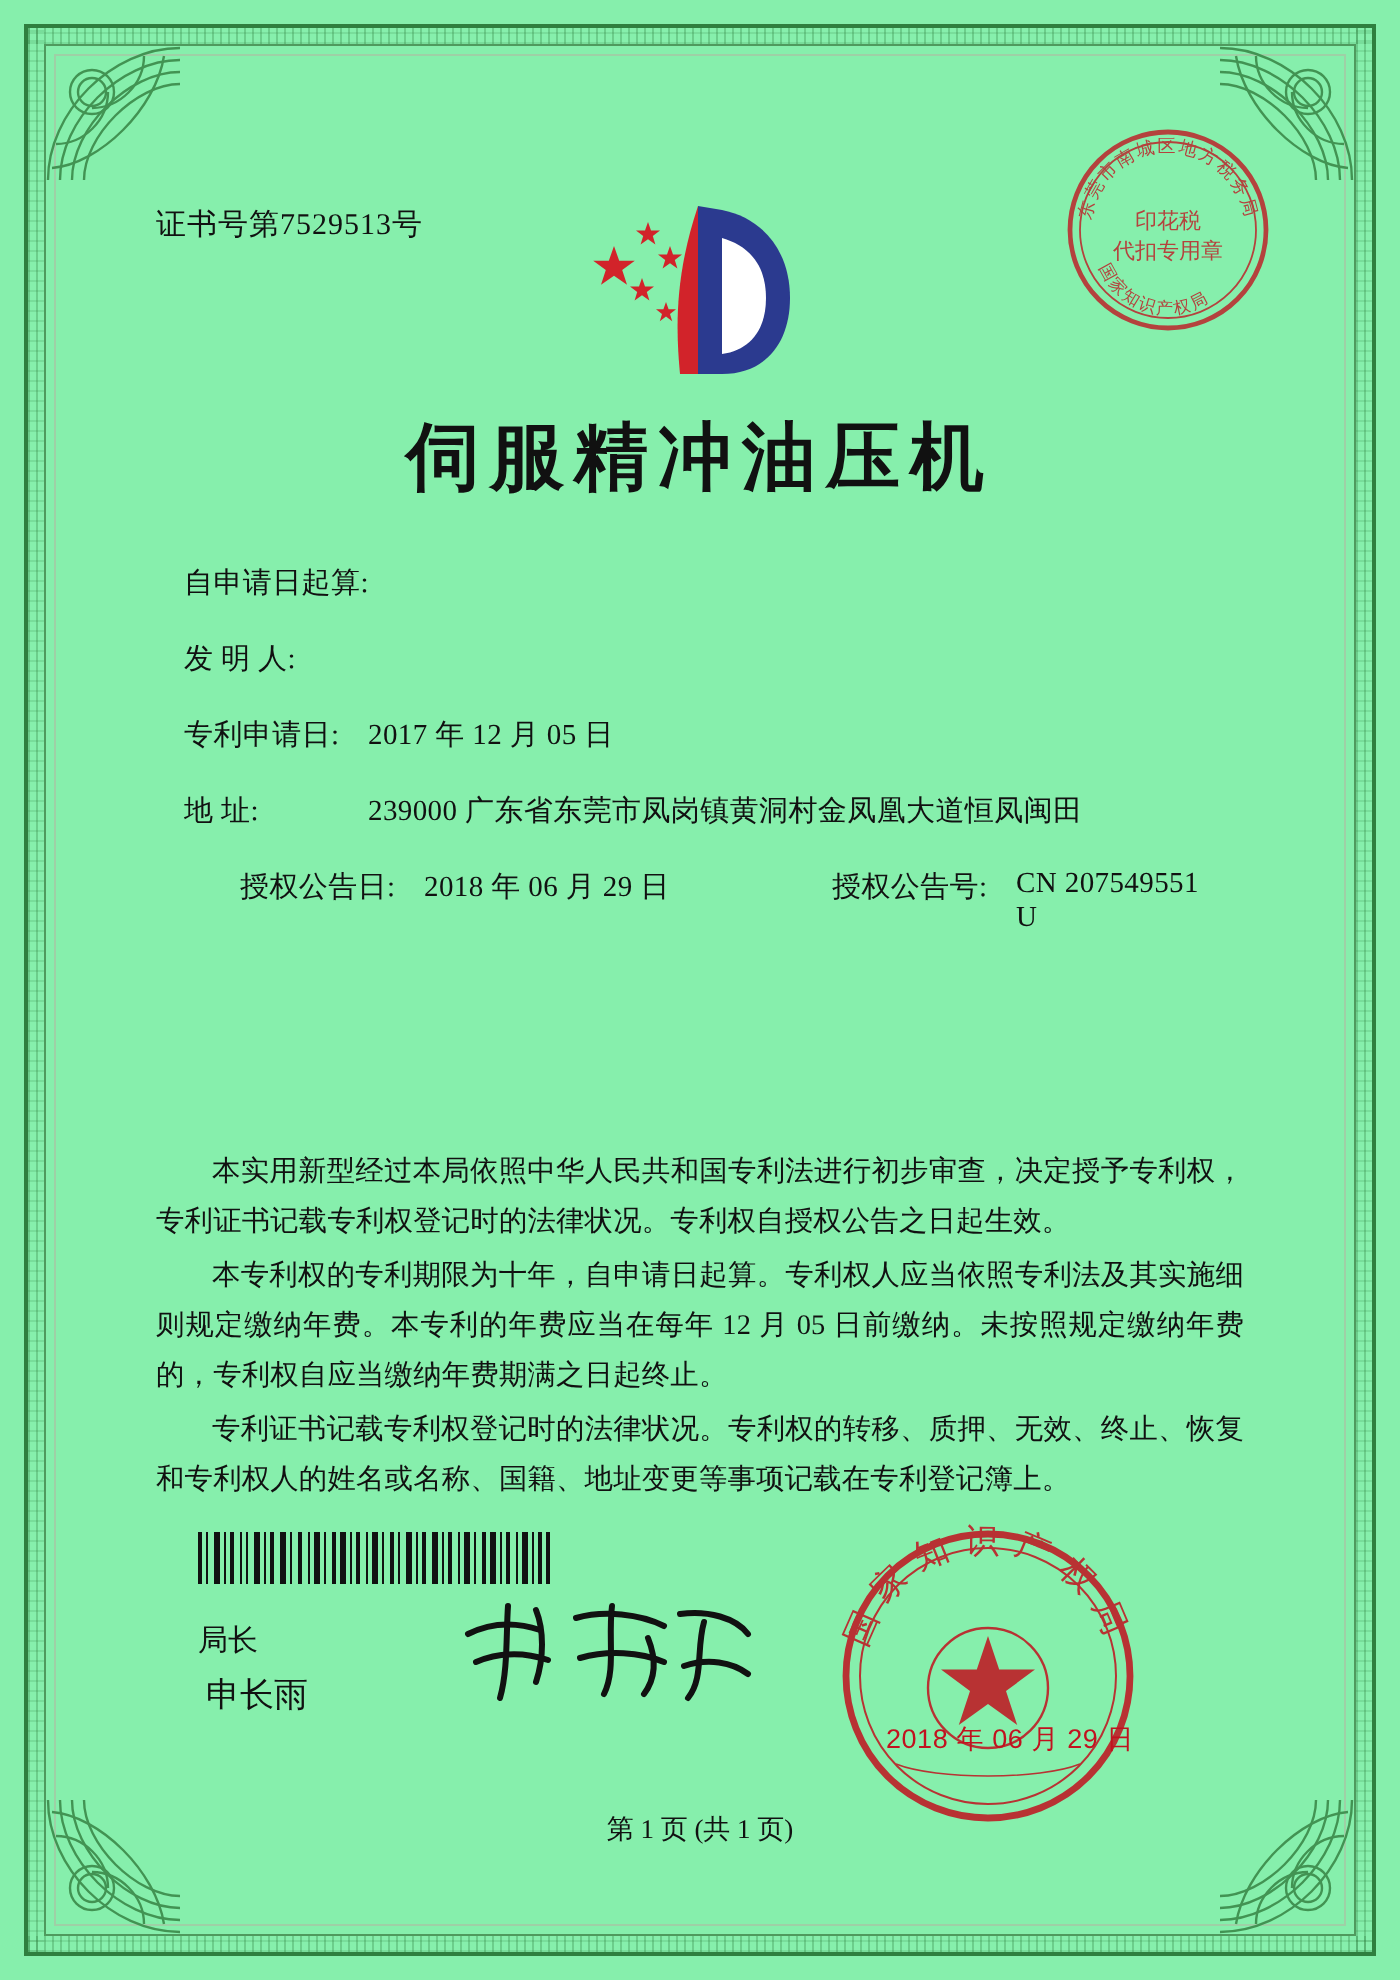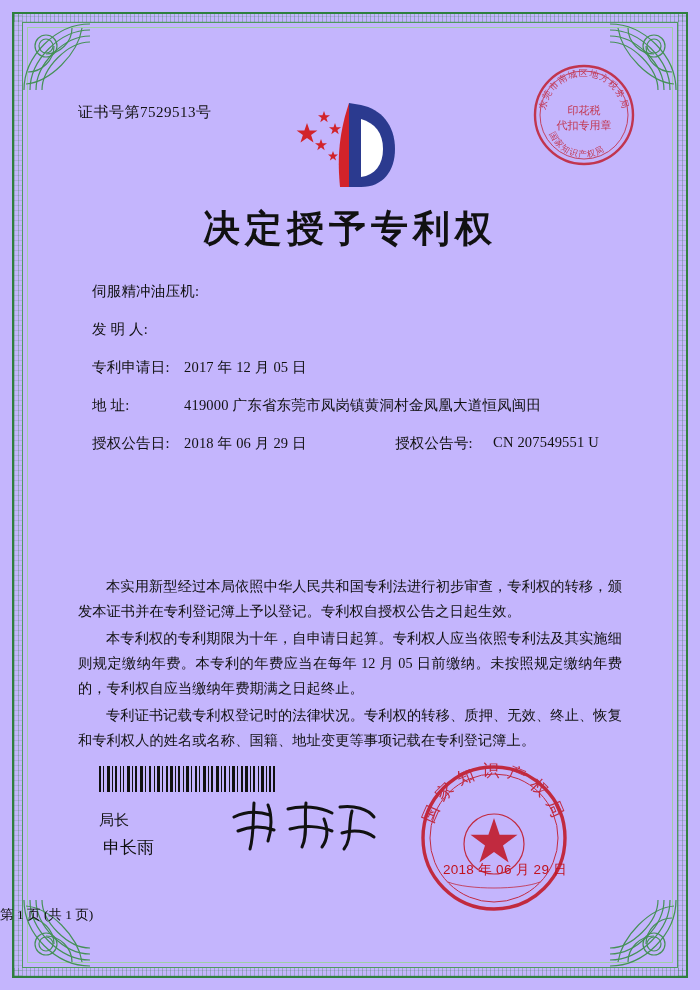--- a/index.html
+++ b/index.html
@@ -7,21 +7,21 @@
     padding: 0;
     background: #ffffff;
   }
   body {
     font-family: "Liberation Serif", "DejaVu Serif", serif;
   }
   .page {
     position: relative;
     width: 700px;
     height: 990px;
-    background: #c4b5fd;
+    background: #86efac;
     overflow: hidden;
   }
 
   
   .border-outer {
     position: absolute;
     left: 12px; top: 12px;
     width: 676px; height: 966px;
     border: 2px solid #2f7f3f;
     box-sizing: border-box;
@@ -131,22 +131,22 @@
   .addr-second {
     margin-left: 92px;
     margin-top: -13px;
     margin-bottom: 19px;
     font-size: 14.5px;
   }
   .two-col {
     display: flex;
     align-items: baseline;
   }
-  .two-col .left-part { width: 296px; flex: 0 0 296px; display:flex; }
-  .two-col .right-part { flex: 1; display: flex; text-align: center; }
+  .two-col .left-part { width: 296px; flex: 0 0 296px; display:flex;margin-left:28px; }
+  .two-col .right-part { flex: 1; display: flex; }
   .two-col .right-part .field-label { width: 92px; flex: 0 0 92px; }
 
   
   .body-text {
     position: absolute;
     left: 78px; top: 574px;
     width: 544px;
     font-size: 14.2px;
     line-height: 25px;
     color: #111;
@@ -199,21 +199,21 @@
     color: #c1121f;
     font-family: "Liberation Sans", sans-serif;
     letter-spacing: 0.3px;
   }
 
   
   .footer {
     position: absolute;
     left: 0; top: 906px;
     width: 700px;
-    text-align: left;
+    text-align: center;
     font-size: 13.5px;
     color: #111;
   }
 </style>
 </head>
 <body>
 
 <div class="page">
 
   <div class="rail top"></div>
@@ -302,52 +302,52 @@
       </text>
       <text x="55" y="54" font-size="11" fill="#c1121f" text-anchor="middle" font-family="'Liberation Sans',sans-serif">印花税</text>
       <text x="55" y="69" font-size="11" fill="#c1121f" text-anchor="middle" font-family="'Liberation Sans',sans-serif">代扣专用章</text>
       <path id="arcBot" d="M 18 60 A 37 37 0 0 0 92 60" fill="none"></path>
       <text font-size="8.5" fill="#c1121f" font-family="'Liberation Sans',sans-serif" letter-spacing="1">
         <textPath href="#arcBot" startOffset="12%">国家知识产权局</textPath>
       </text>
     </g>
   </svg>
 
-  <div class="title">决定授予专利权</div>
+  <div class="title">伺服精冲油压机</div>
 
   <div class="fields">
     <div class="field-row">
-      <div class="field-label">伺服精冲油压机:</div>
+      <div class="field-label">自申请日起算:</div>
     </div>
     <div class="field-row">
       <div class="field-label">发 明 人:</div>
     </div>
     <div class="field-row">
       <div class="field-label">专利申请日:</div>
       <div class="field-value">2017 年 12 月 05 日</div>
     </div>
     <div class="field-row">
       <div class="field-label">地 址:</div>
-      <div class="field-value">419000  广东省东莞市凤岗镇黄洞村金凤凰大道恒凤闽田</div>
+      <div class="field-value">239000  广东省东莞市凤岗镇黄洞村金凤凰大道恒凤闽田</div>
     </div>
 
     <div class="field-row two-col">
       <div class="left-part">
         <div class="field-label">授权公告日:</div>
         <div class="field-value">2018 年 06 月 29 日</div>
       </div>
       <div class="right-part">
         <div class="field-label">授权公告号:</div>
         <div class="field-value">CN 207549551 U</div>
       </div>
     </div>
   </div>
 
   <div class="body-text">
-    <p>本实用新型经过本局依照中华人民共和国专利法进行初步审查，专利权的转移，颁发本证书并在专利登记簿上予以登记。专利权自授权公告之日起生效。</p>
+    <p>本实用新型经过本局依照中华人民共和国专利法进行初步审查，决定授予专利权，专利证书记载专利权登记时的法律状况。专利权自授权公告之日起生效。</p>
     <p>本专利权的专利期限为十年，自申请日起算。专利权人应当依照专利法及其实施细则规定缴纳年费。本专利的年费应当在每年 12 月 05 日前缴纳。未按照规定缴纳年费的，专利权自应当缴纳年费期满之日起终止。</p>
     <p>专利证书记载专利权登记时的法律状况。专利权的转移、质押、无效、终止、恢复和专利权人的姓名或名称、国籍、地址变更等事项记载在专利登记簿上。</p>
   </div>
 
   <svg class="barcode" viewBox="0 0 176 26" preserveAspectRatio="none">
     <g fill="#111">
       <rect x="0" y="0" width="2" height="26"></rect>
         <rect x="4" y="0" width="1" height="26"></rect>
       <rect x="8" y="0" width="3" height="26"></rect>
         <rect x="13" y="0" width="1" height="26"></rect>

